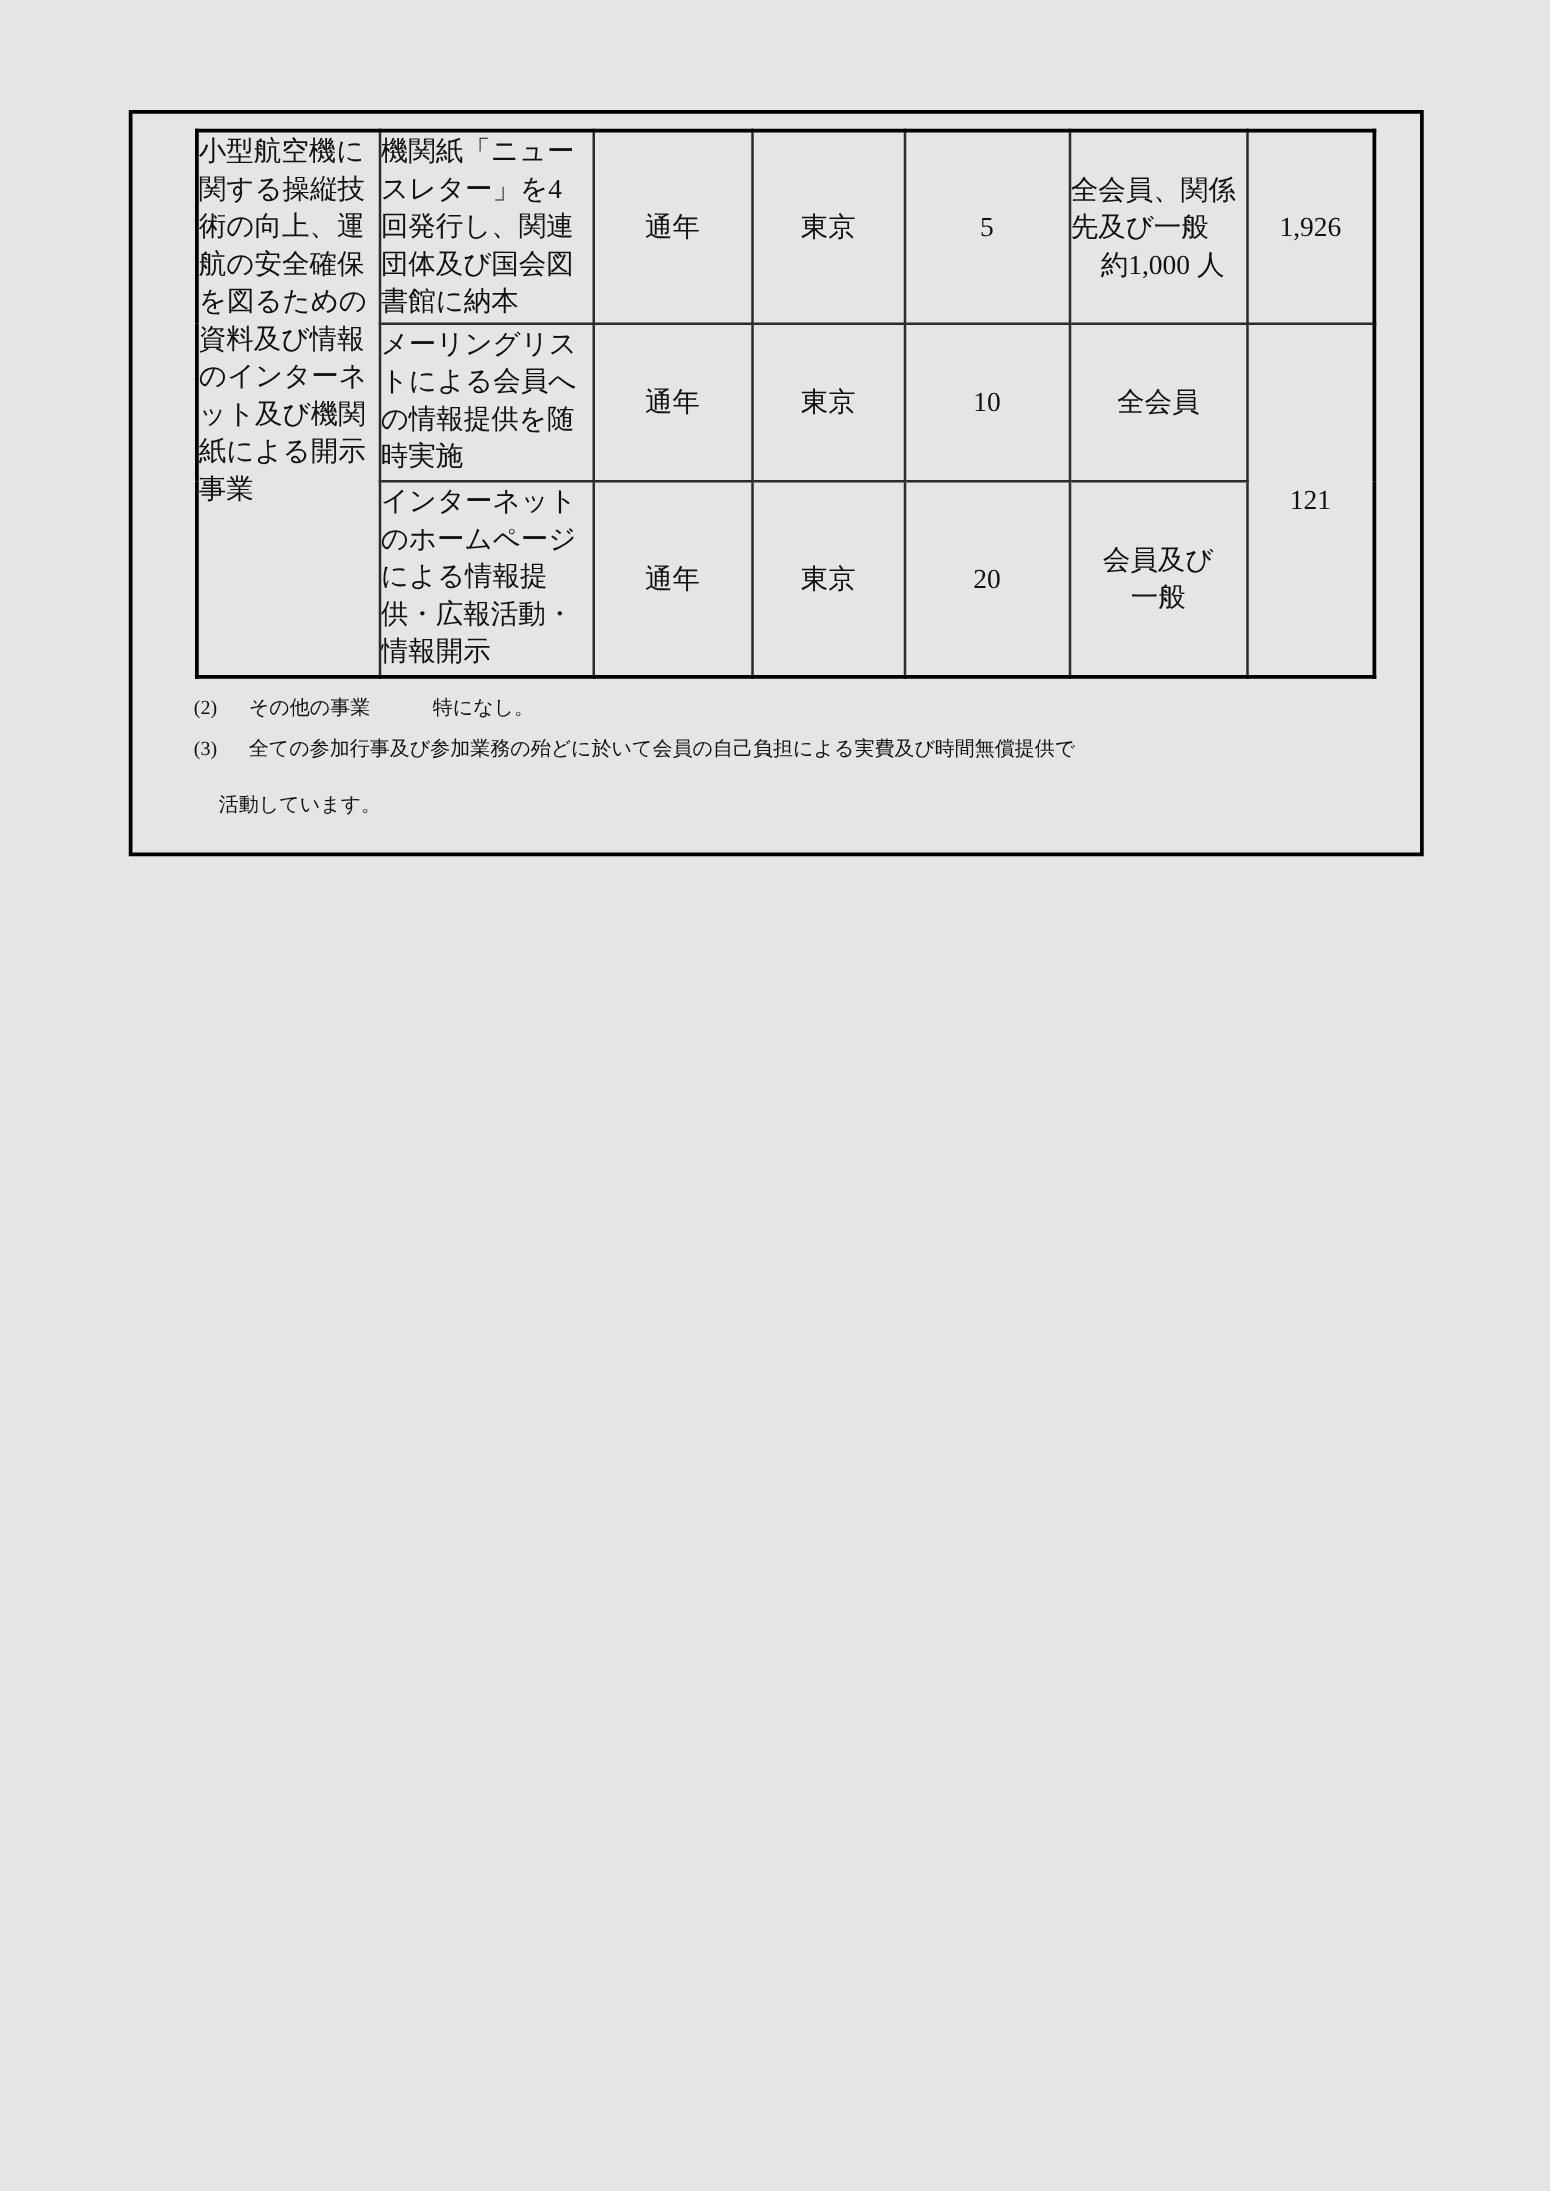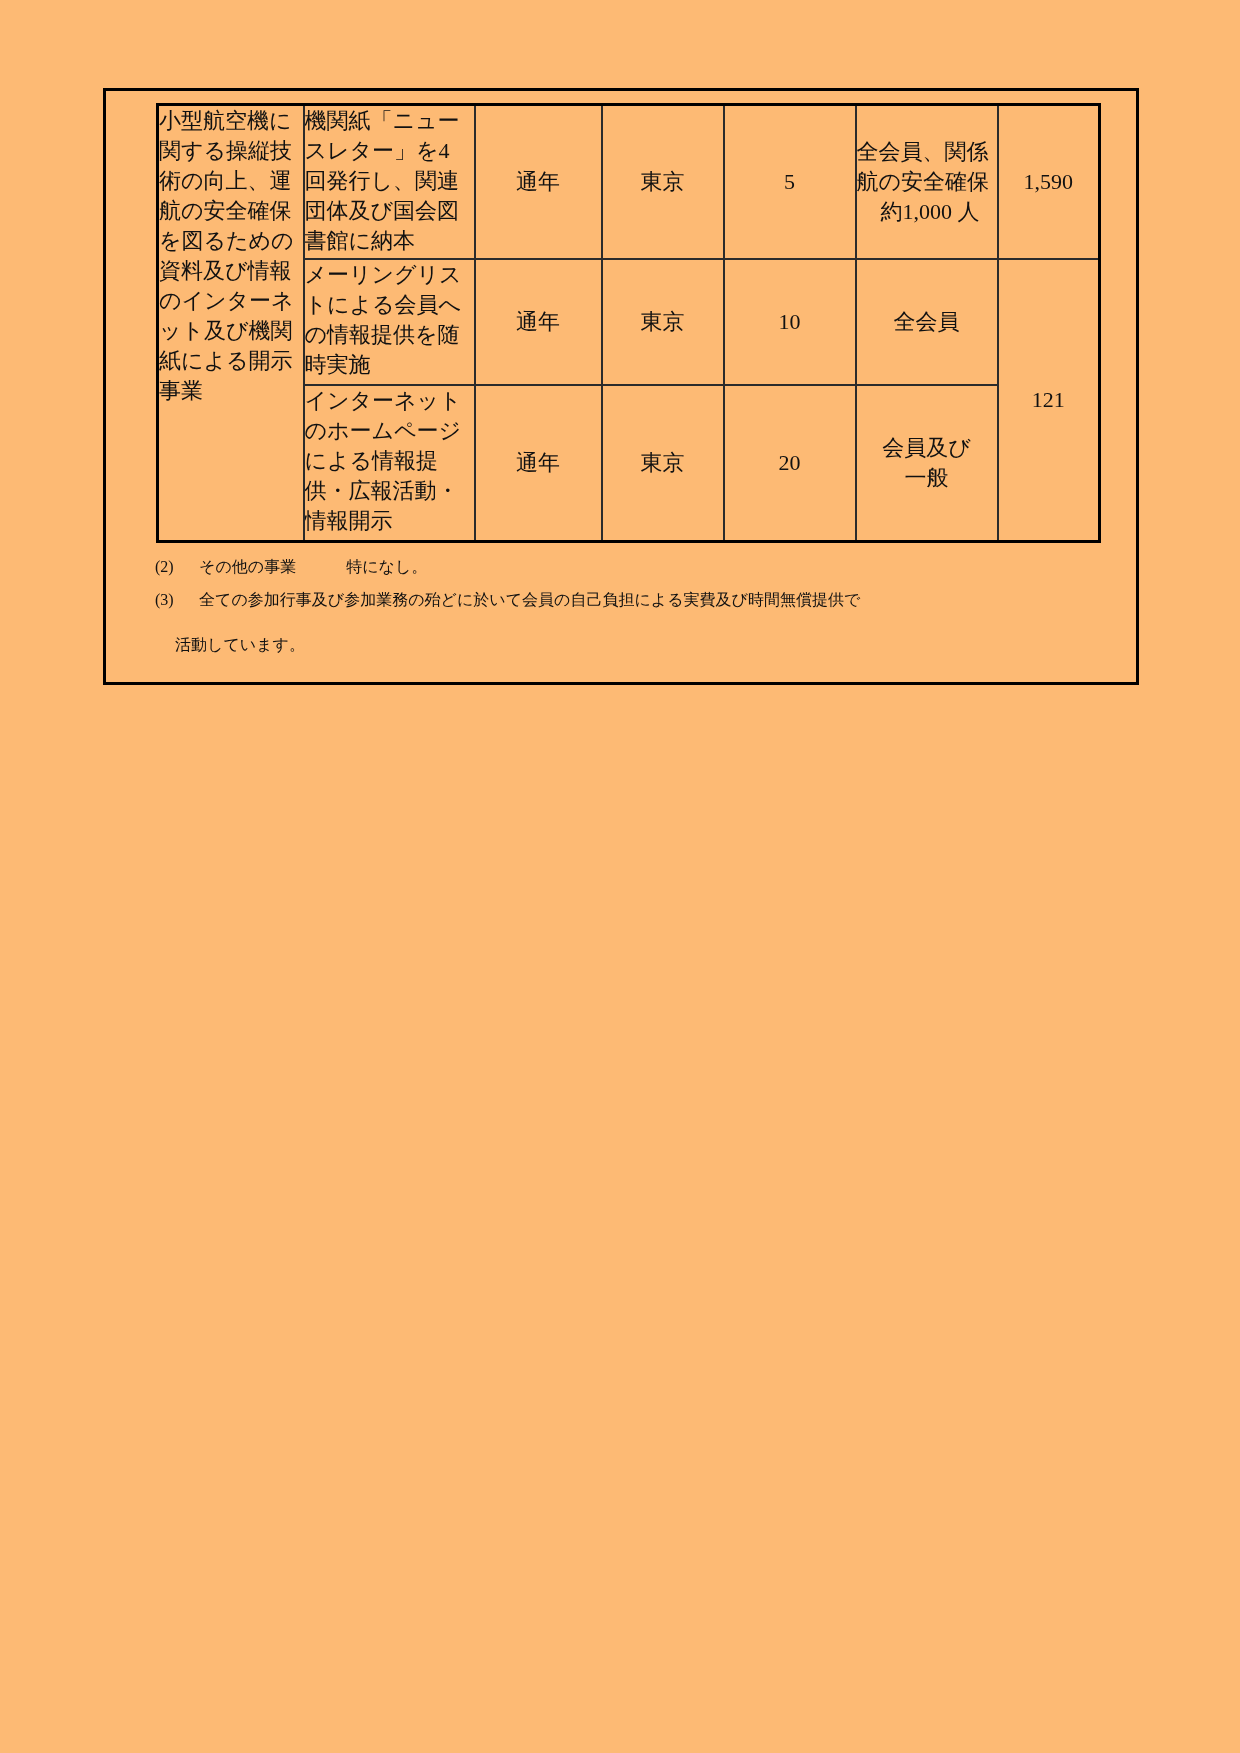--- a/index.html
+++ b/index.html
@@ -12,21 +12,21 @@
     height: 1753px;
     position: relative;
     font-family: "Liberation Serif", "DejaVu Serif", serif;
     color: #111111;
   }
   .page {
     position: absolute;
     left: 0; top: 0;
     width: 1240px;
     height: 1753px;
-    background: #fdba74;
+    background: #e5e5e5;
   }
   
   .frame {
     position: absolute;
     left: 103px;
     top: 88px;
     width: 1036px;
     height: 597px;
     border: 3px solid #000000;
     box-sizing: border-box;
@@ -133,24 +133,24 @@
           <td class="c-act">機関紙「ニュー
 スレター」を4
 回発行し、関連
 団体及び国会図
 書館に納本</td>
           <td class="c-mid">通年</td>
           <td class="c-mid">東京</td>
           <td class="c-mid">5</td>
           <td class="c-aud">
             <div class="aud-main">全会員、関係
-航の安全確保</div>
+先及び一般</div>
             <div class="aud-note">約1,000 人</div>
           </td>
-          <td class="c-amt">1,590</td>
+          <td class="c-amt">1,926</td>
         </tr>
         <tr style="height:126px">
           <td class="c-act">メーリングリス
 トによる会員へ
 の情報提供を随
 時実施</td>
           <td class="c-mid">通年</td>
           <td class="c-mid">東京</td>
           <td class="c-mid">10</td>
           <td class="c-aud center">全会員</td>

